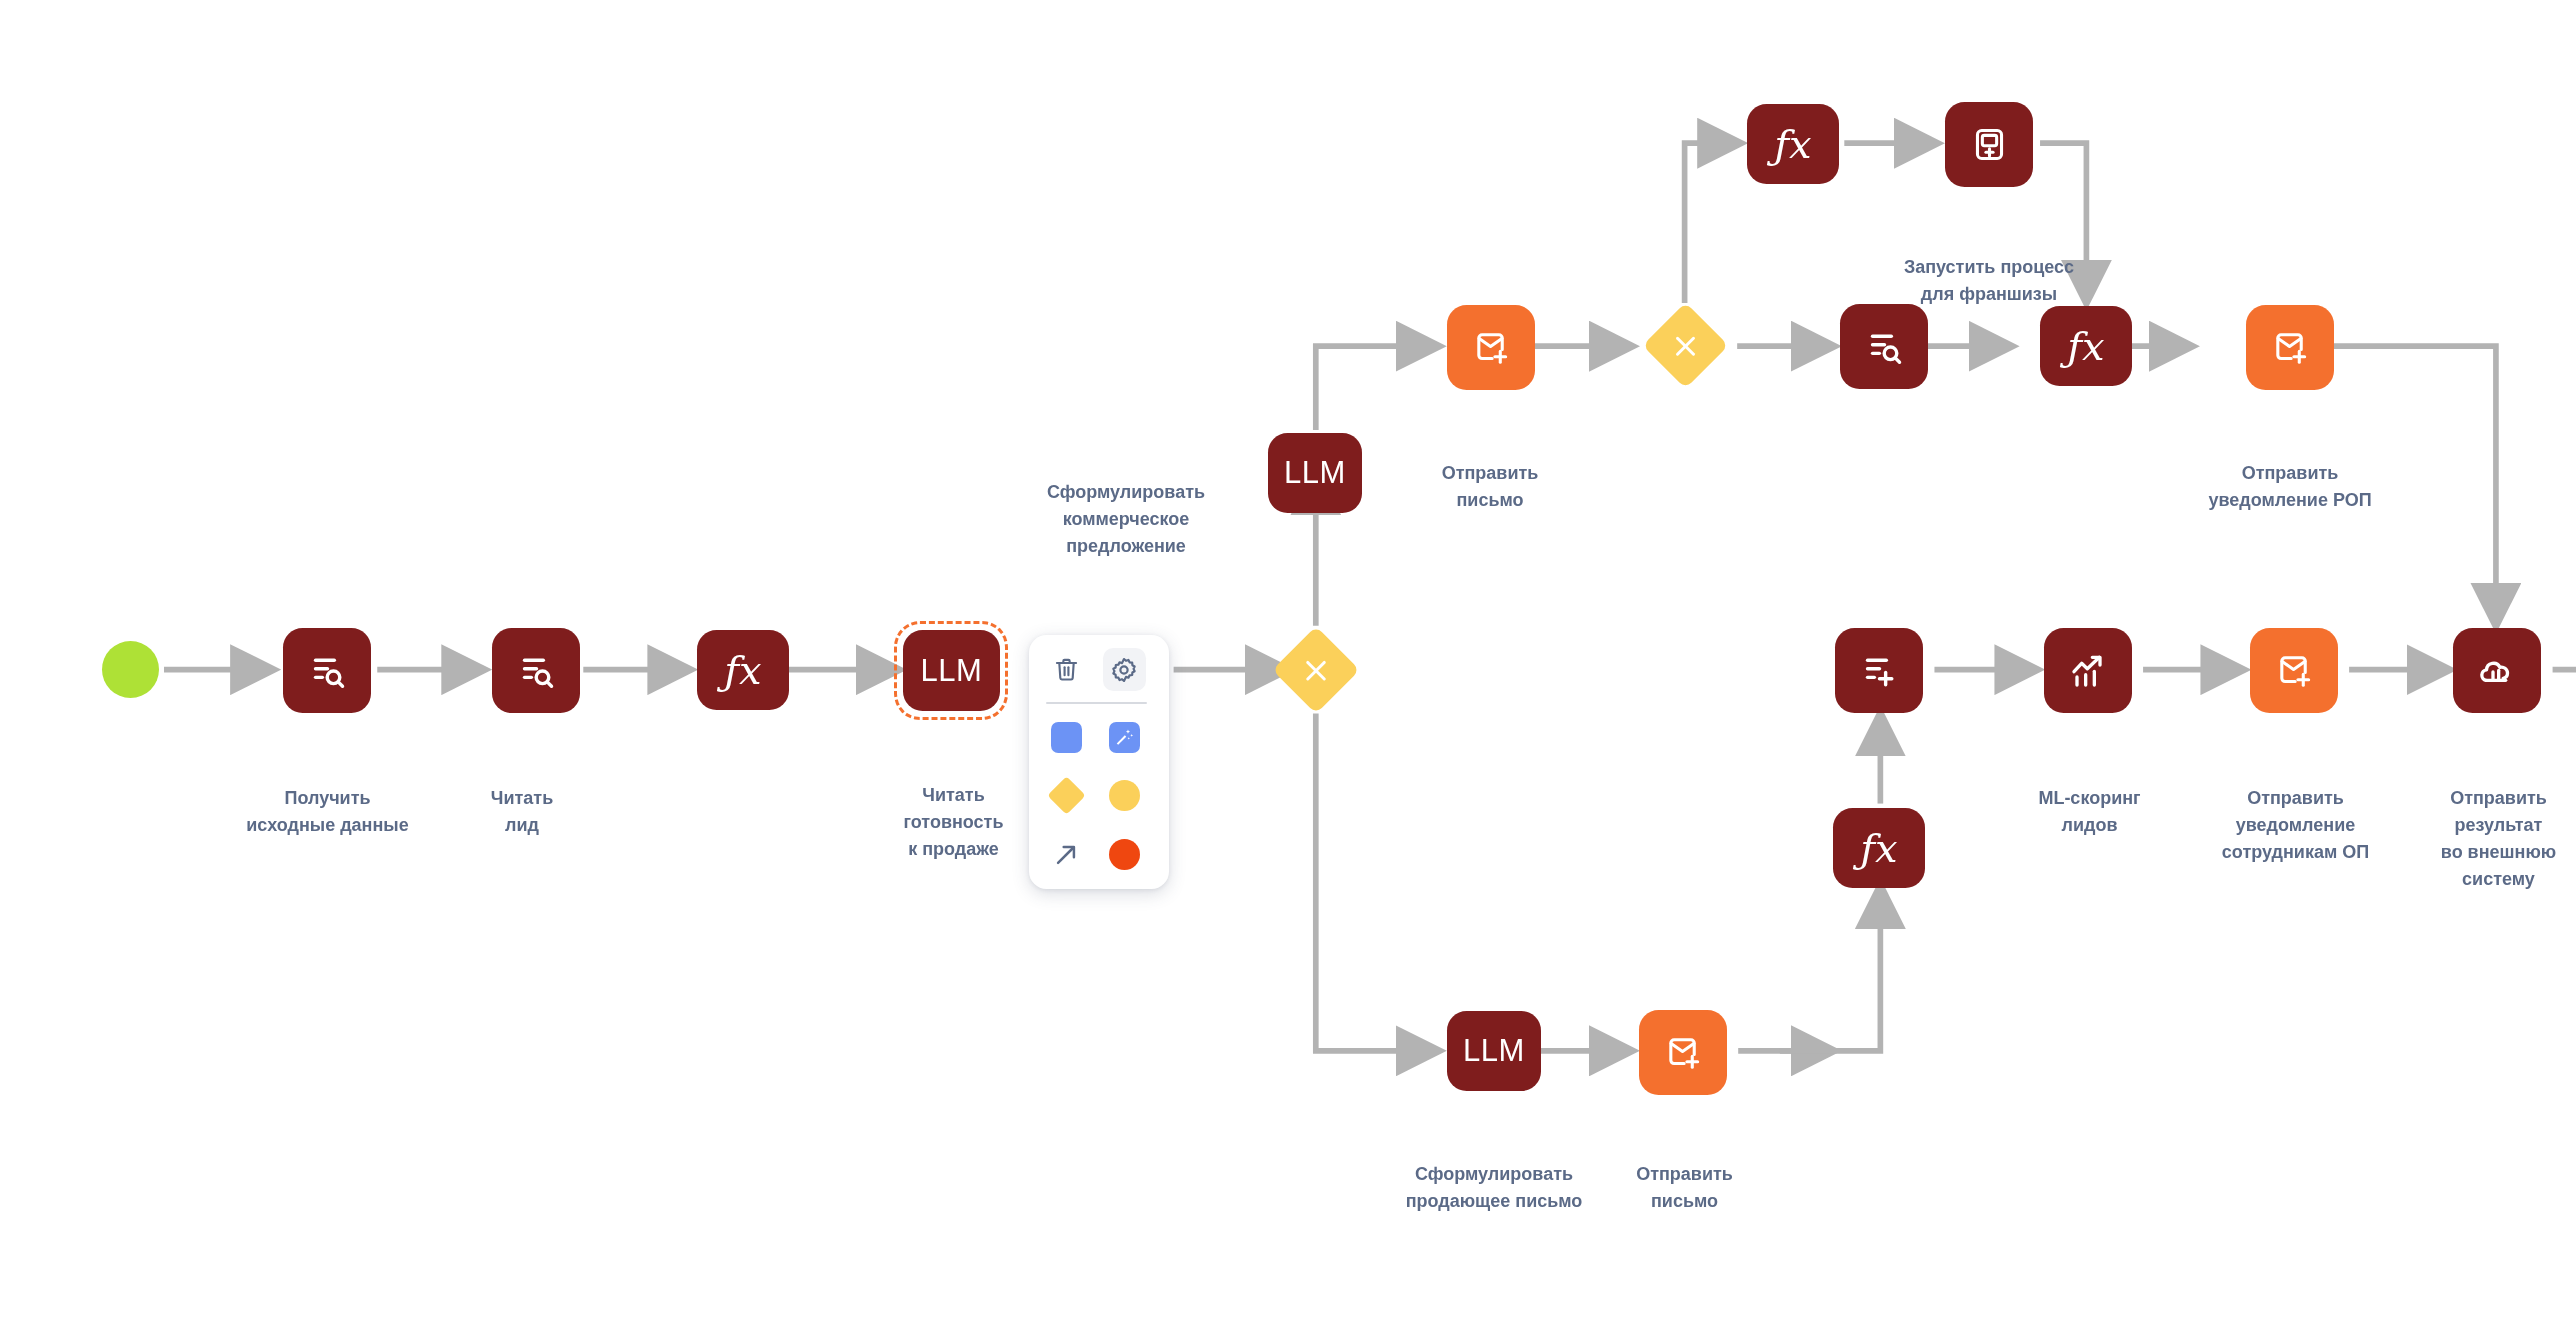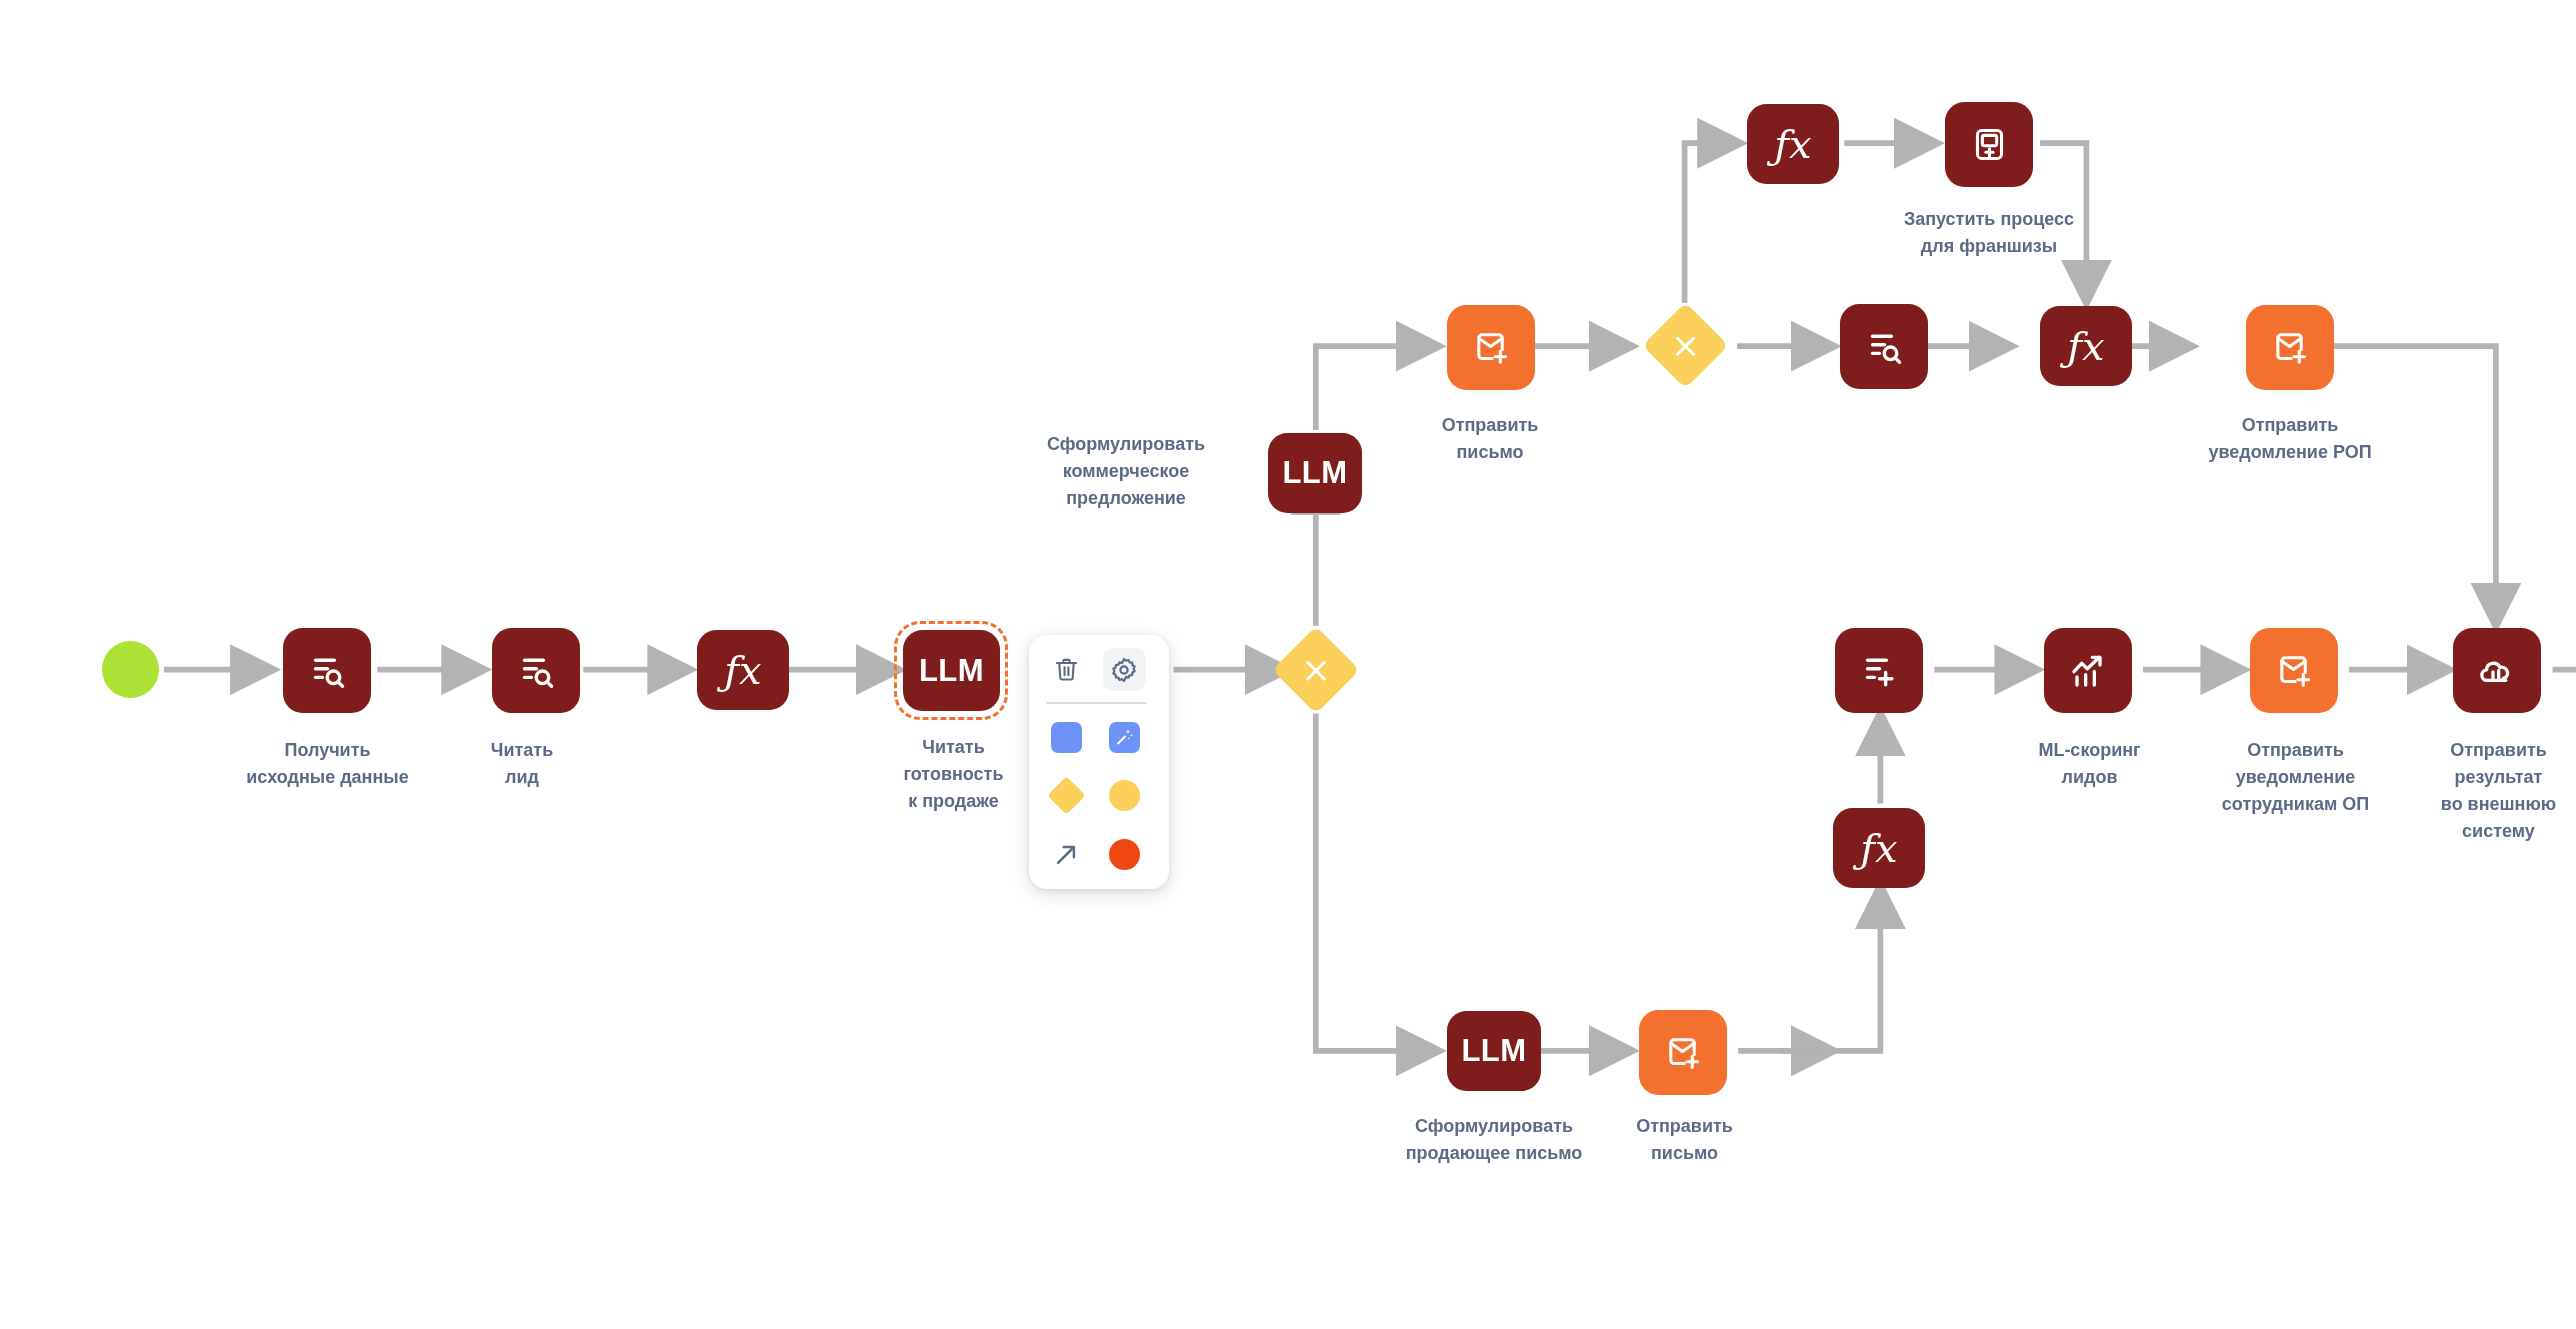--- a/index.html
+++ b/index.html
@@ -32,39 +32,40 @@
     border-radius: 19.6px;
     display: flex;
     align-items: center;
     justify-content: center;
   }
   .tile.blue   { background: #7f1d1d; }
   .tile.orange { background: #f4702e; }
   .llm-text {
     color: #ffffff;
     font-size: 31px;
-    font-weight: 700;
+    font-weight: 400;
     letter-spacing: 0.5px;
     font-family: "Liberation Sans", sans-serif;
   }
   .fx-text {
     color: #ffffff;
     font-size: 40px;
     font-style: italic;
     font-family: "DejaVu Serif", serif;
   }
   .caption {
     position: absolute;
     color: #5b6a87;
     font-size: 18px;
     line-height: 27px;
     text-align: center;
     font-weight: 700;
     font-family: "Liberation Sans", sans-serif;
     white-space: pre-line;
+    margin-top: 48px;
   }
   .start-dot {
     border-radius: 50%;
     background: #aee136;
   }
   .gateway {
     background: #fbd05a;
     border-radius: 8.2px;
     transform: rotate(45deg);
     display: flex;

